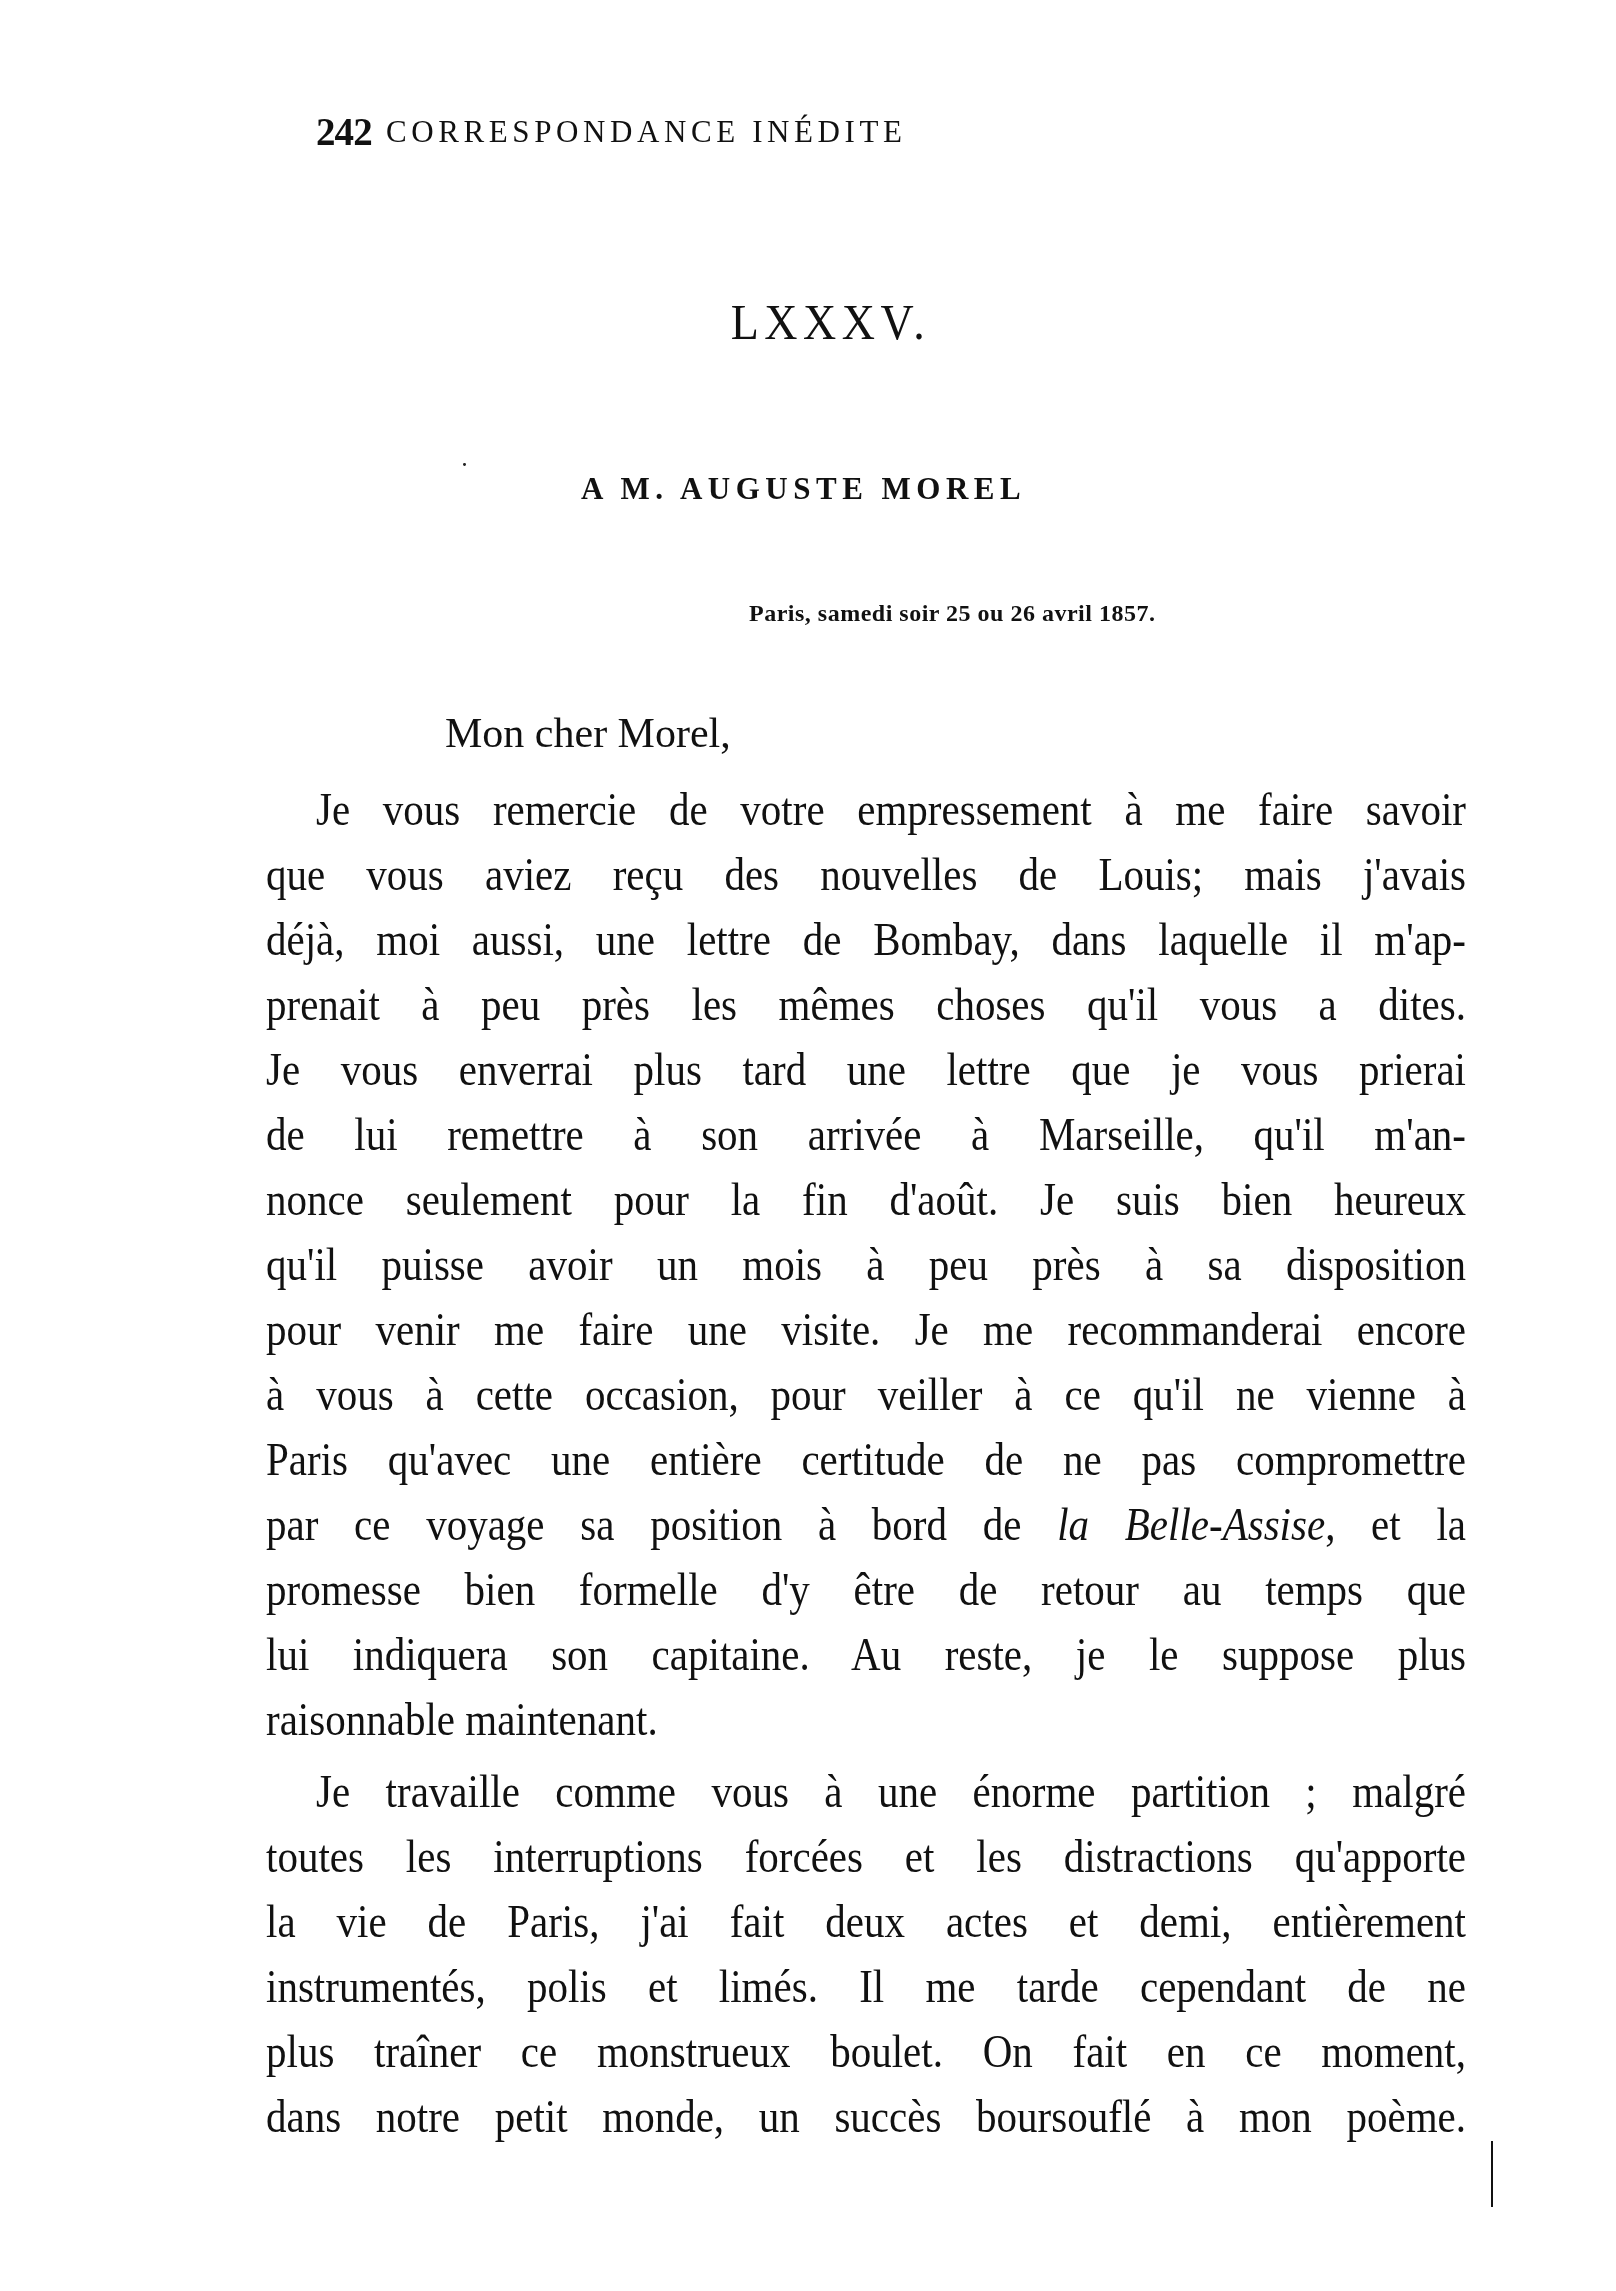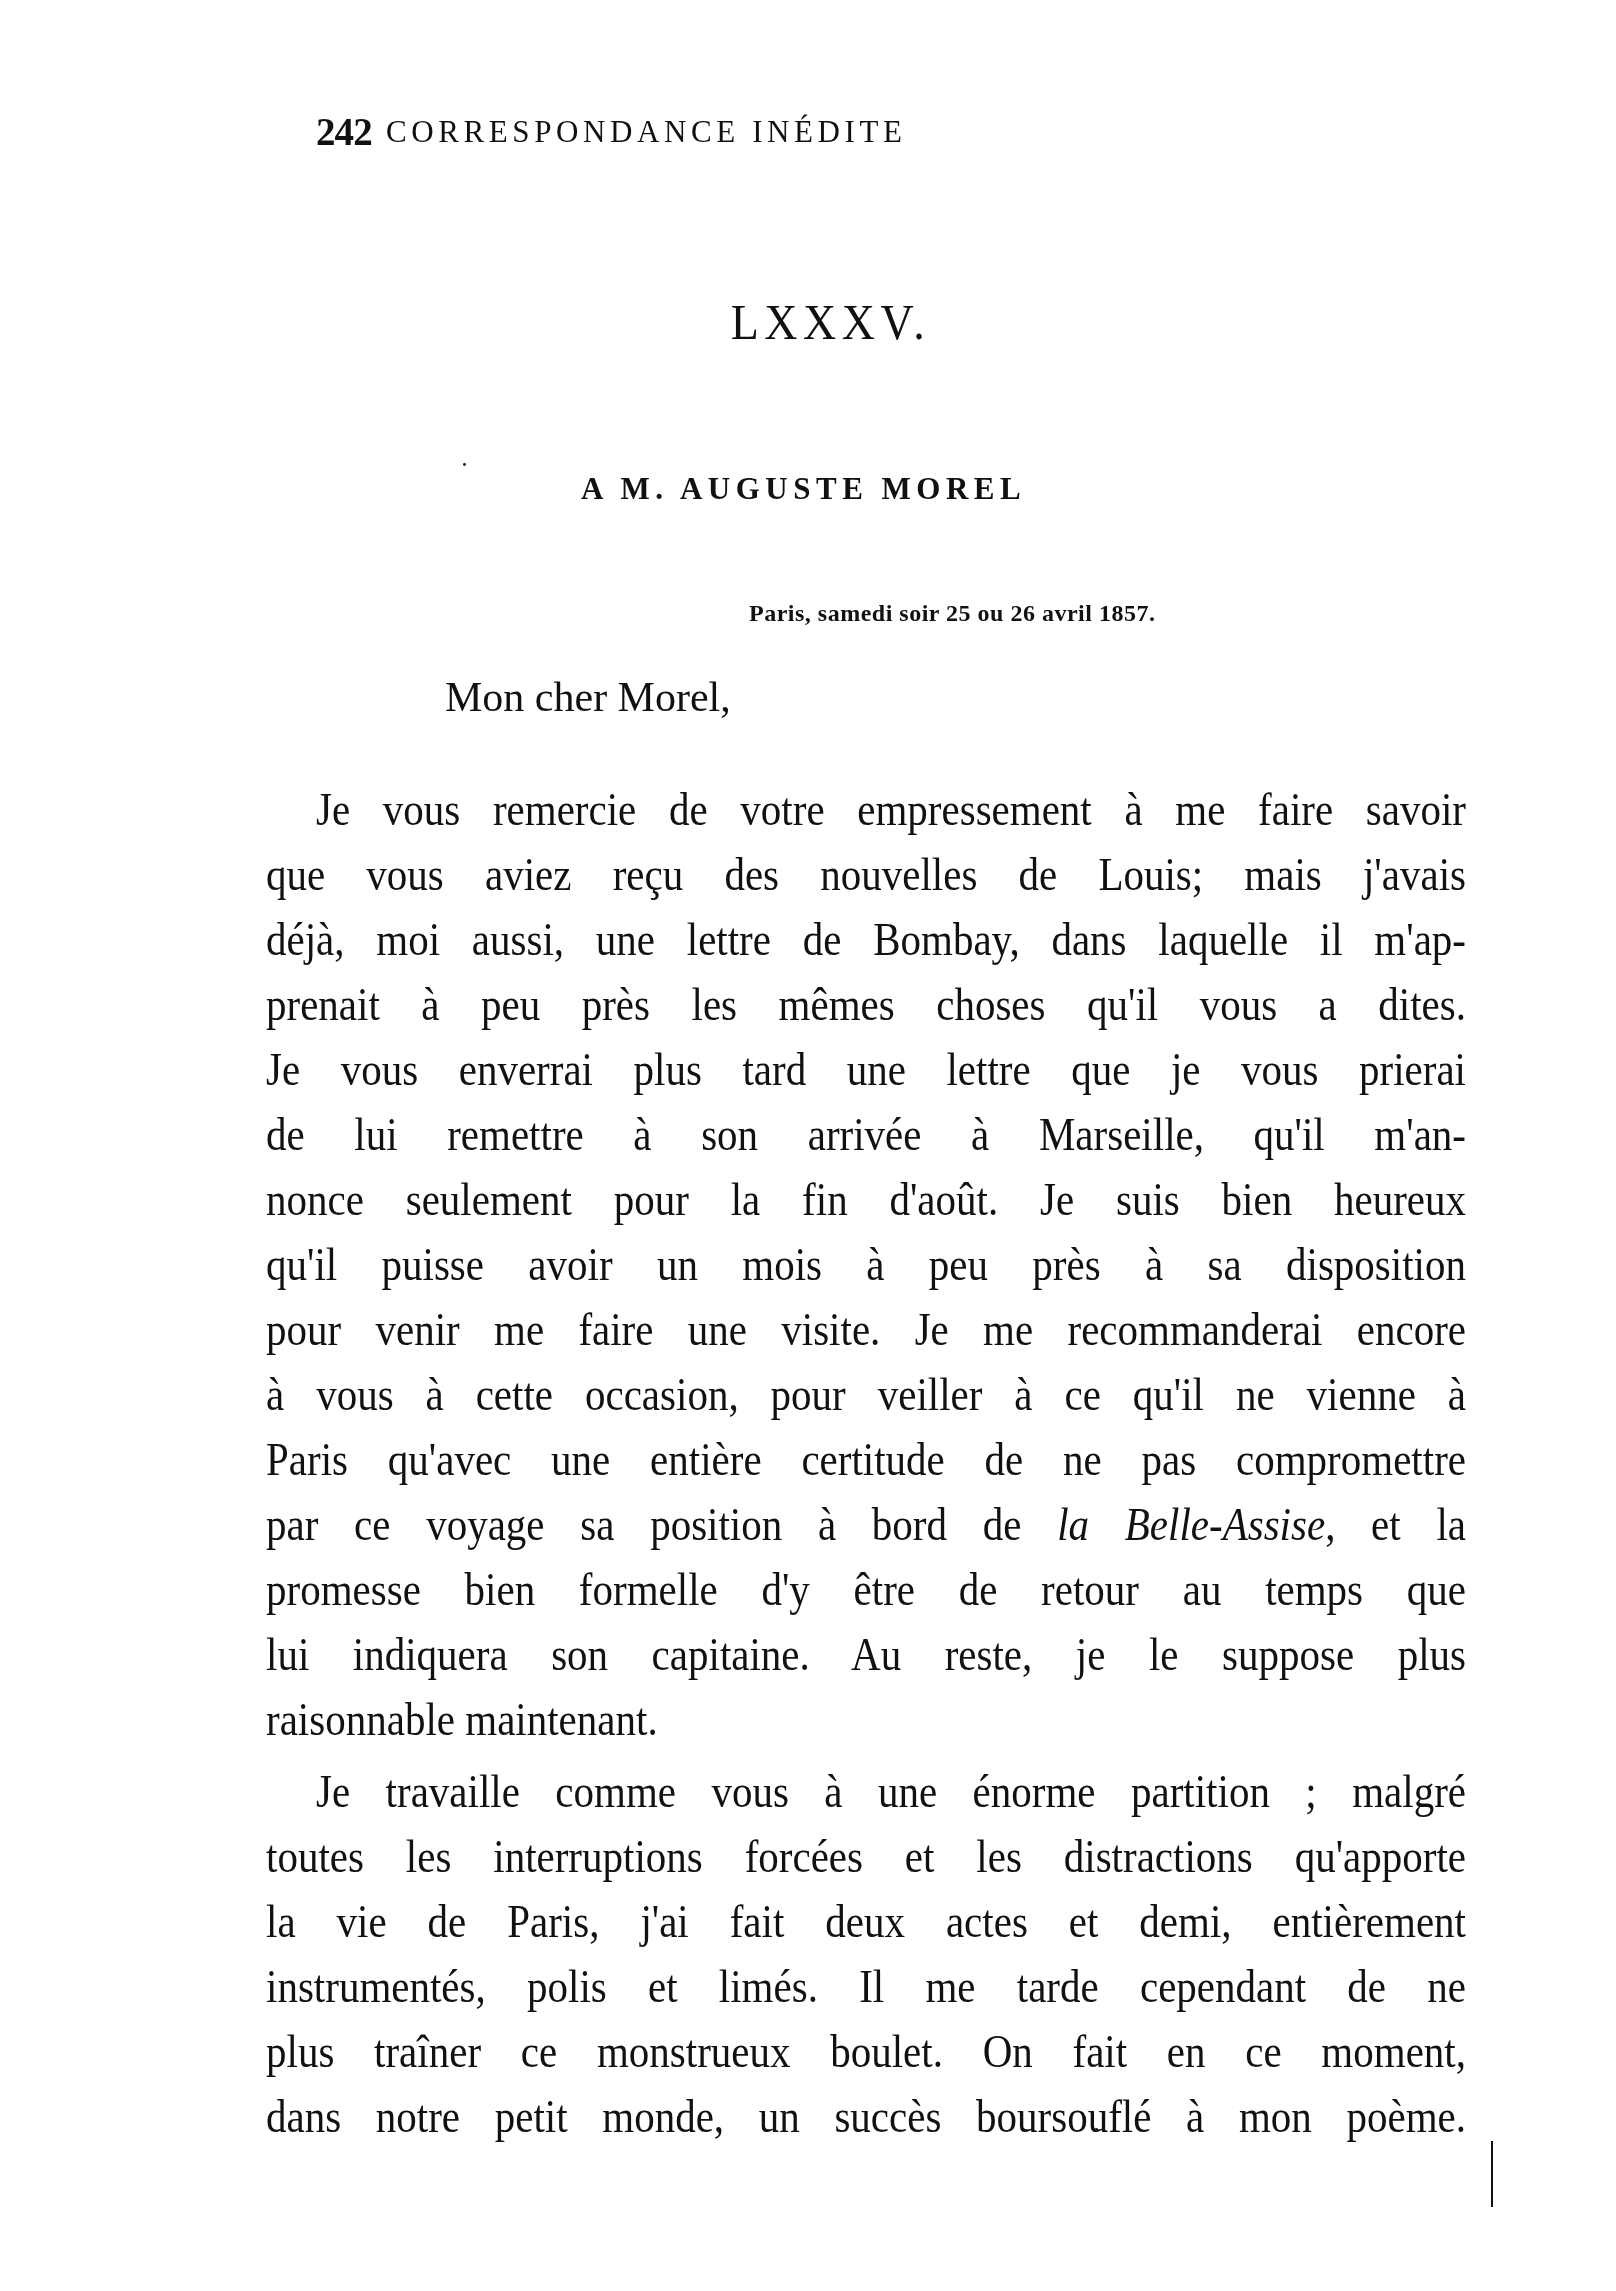--- a/index.html
+++ b/index.html
@@ -22,21 +22,21 @@
   }
   .addressee {
     position: absolute; left: 581px; top: 471px;
     font-size: 31px; font-weight: bold; letter-spacing: 5.5px;
   }
   .dateline {
     position: absolute; left: 749px; top: 600px;
     font-size: 24px; font-weight: bold; letter-spacing: 0.5px;
   }
   .salutation {
-    position: absolute; left: 445px; top: 673px;
+    position: absolute; left: 445px; top: 709px;
     font-size: 42px;
   }
   .body-text {
     position: absolute; left: 266px; top: 777px; width: 1200px;
   }
   .line {
     height: 65px; line-height: 65px;
     font-size: 41px; white-space: nowrap;
     text-align: justify; text-align-last: justify;
     transform: scaleY(1.12); transform-origin: left center;

